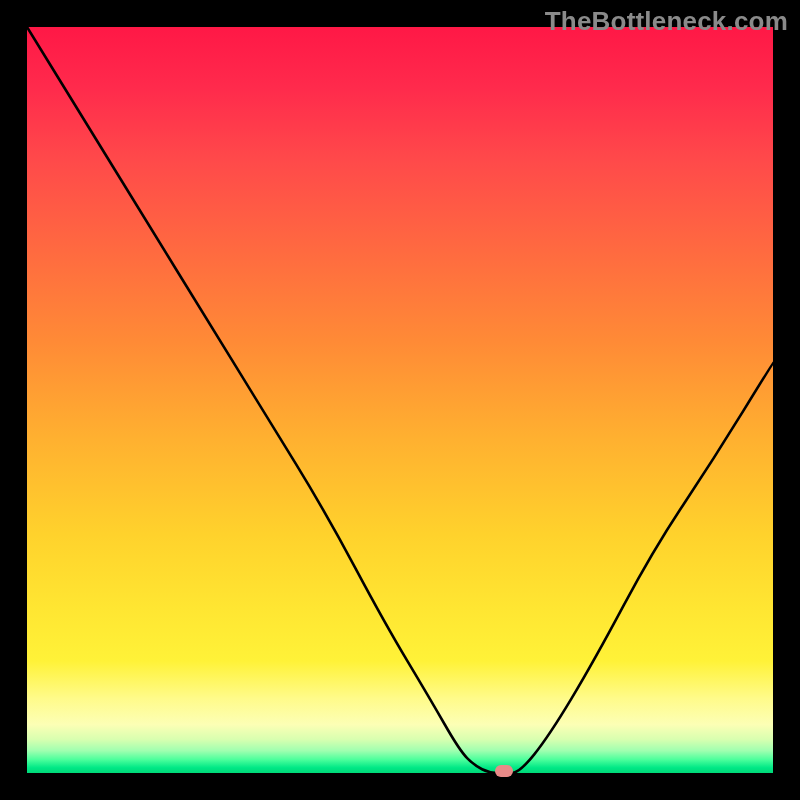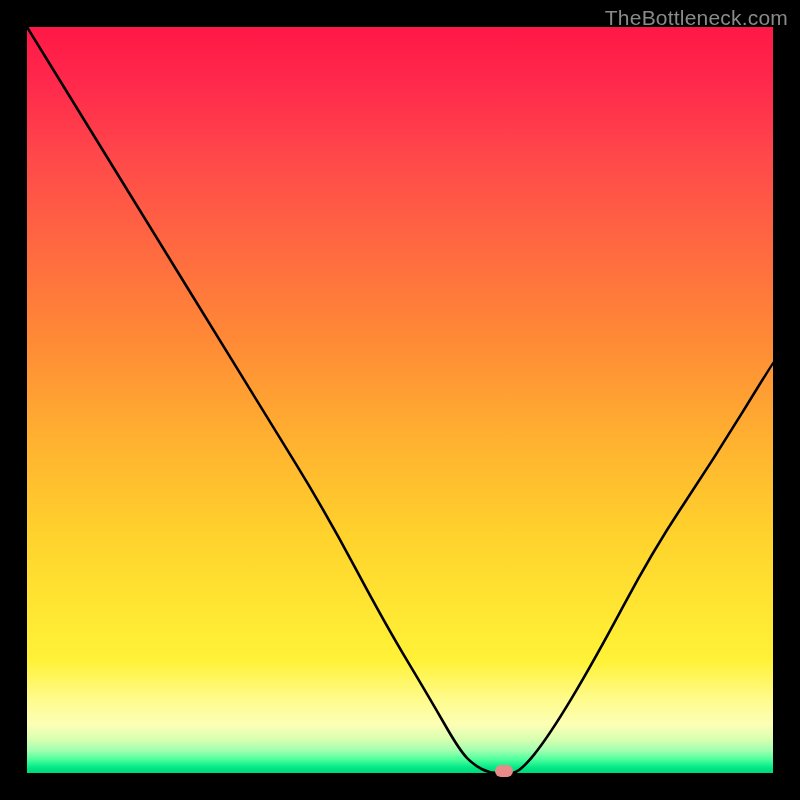--- a/index.html
+++ b/index.html
@@ -57,23 +57,24 @@
     height: 12px;
     background: #e88a88;
     border-radius: 6px;
   }
   .watermark {
     position: absolute;
     top: 6px;
     right: 12px;
     color: #8a8a8a;
     font-family: Arial, Helvetica, sans-serif;
-    font-size: 21px;
+    font-size: 26px;
     letter-spacing: 0.2px;
     user-select: none;
+    font-weight: bold;
   }
 </style>
 </head>
 <body>
 
 <div class="frame">
 
   <div class="plot-area">
 
     <svg class="curve" viewBox="0 0 746 746" preserveAspectRatio="none">

